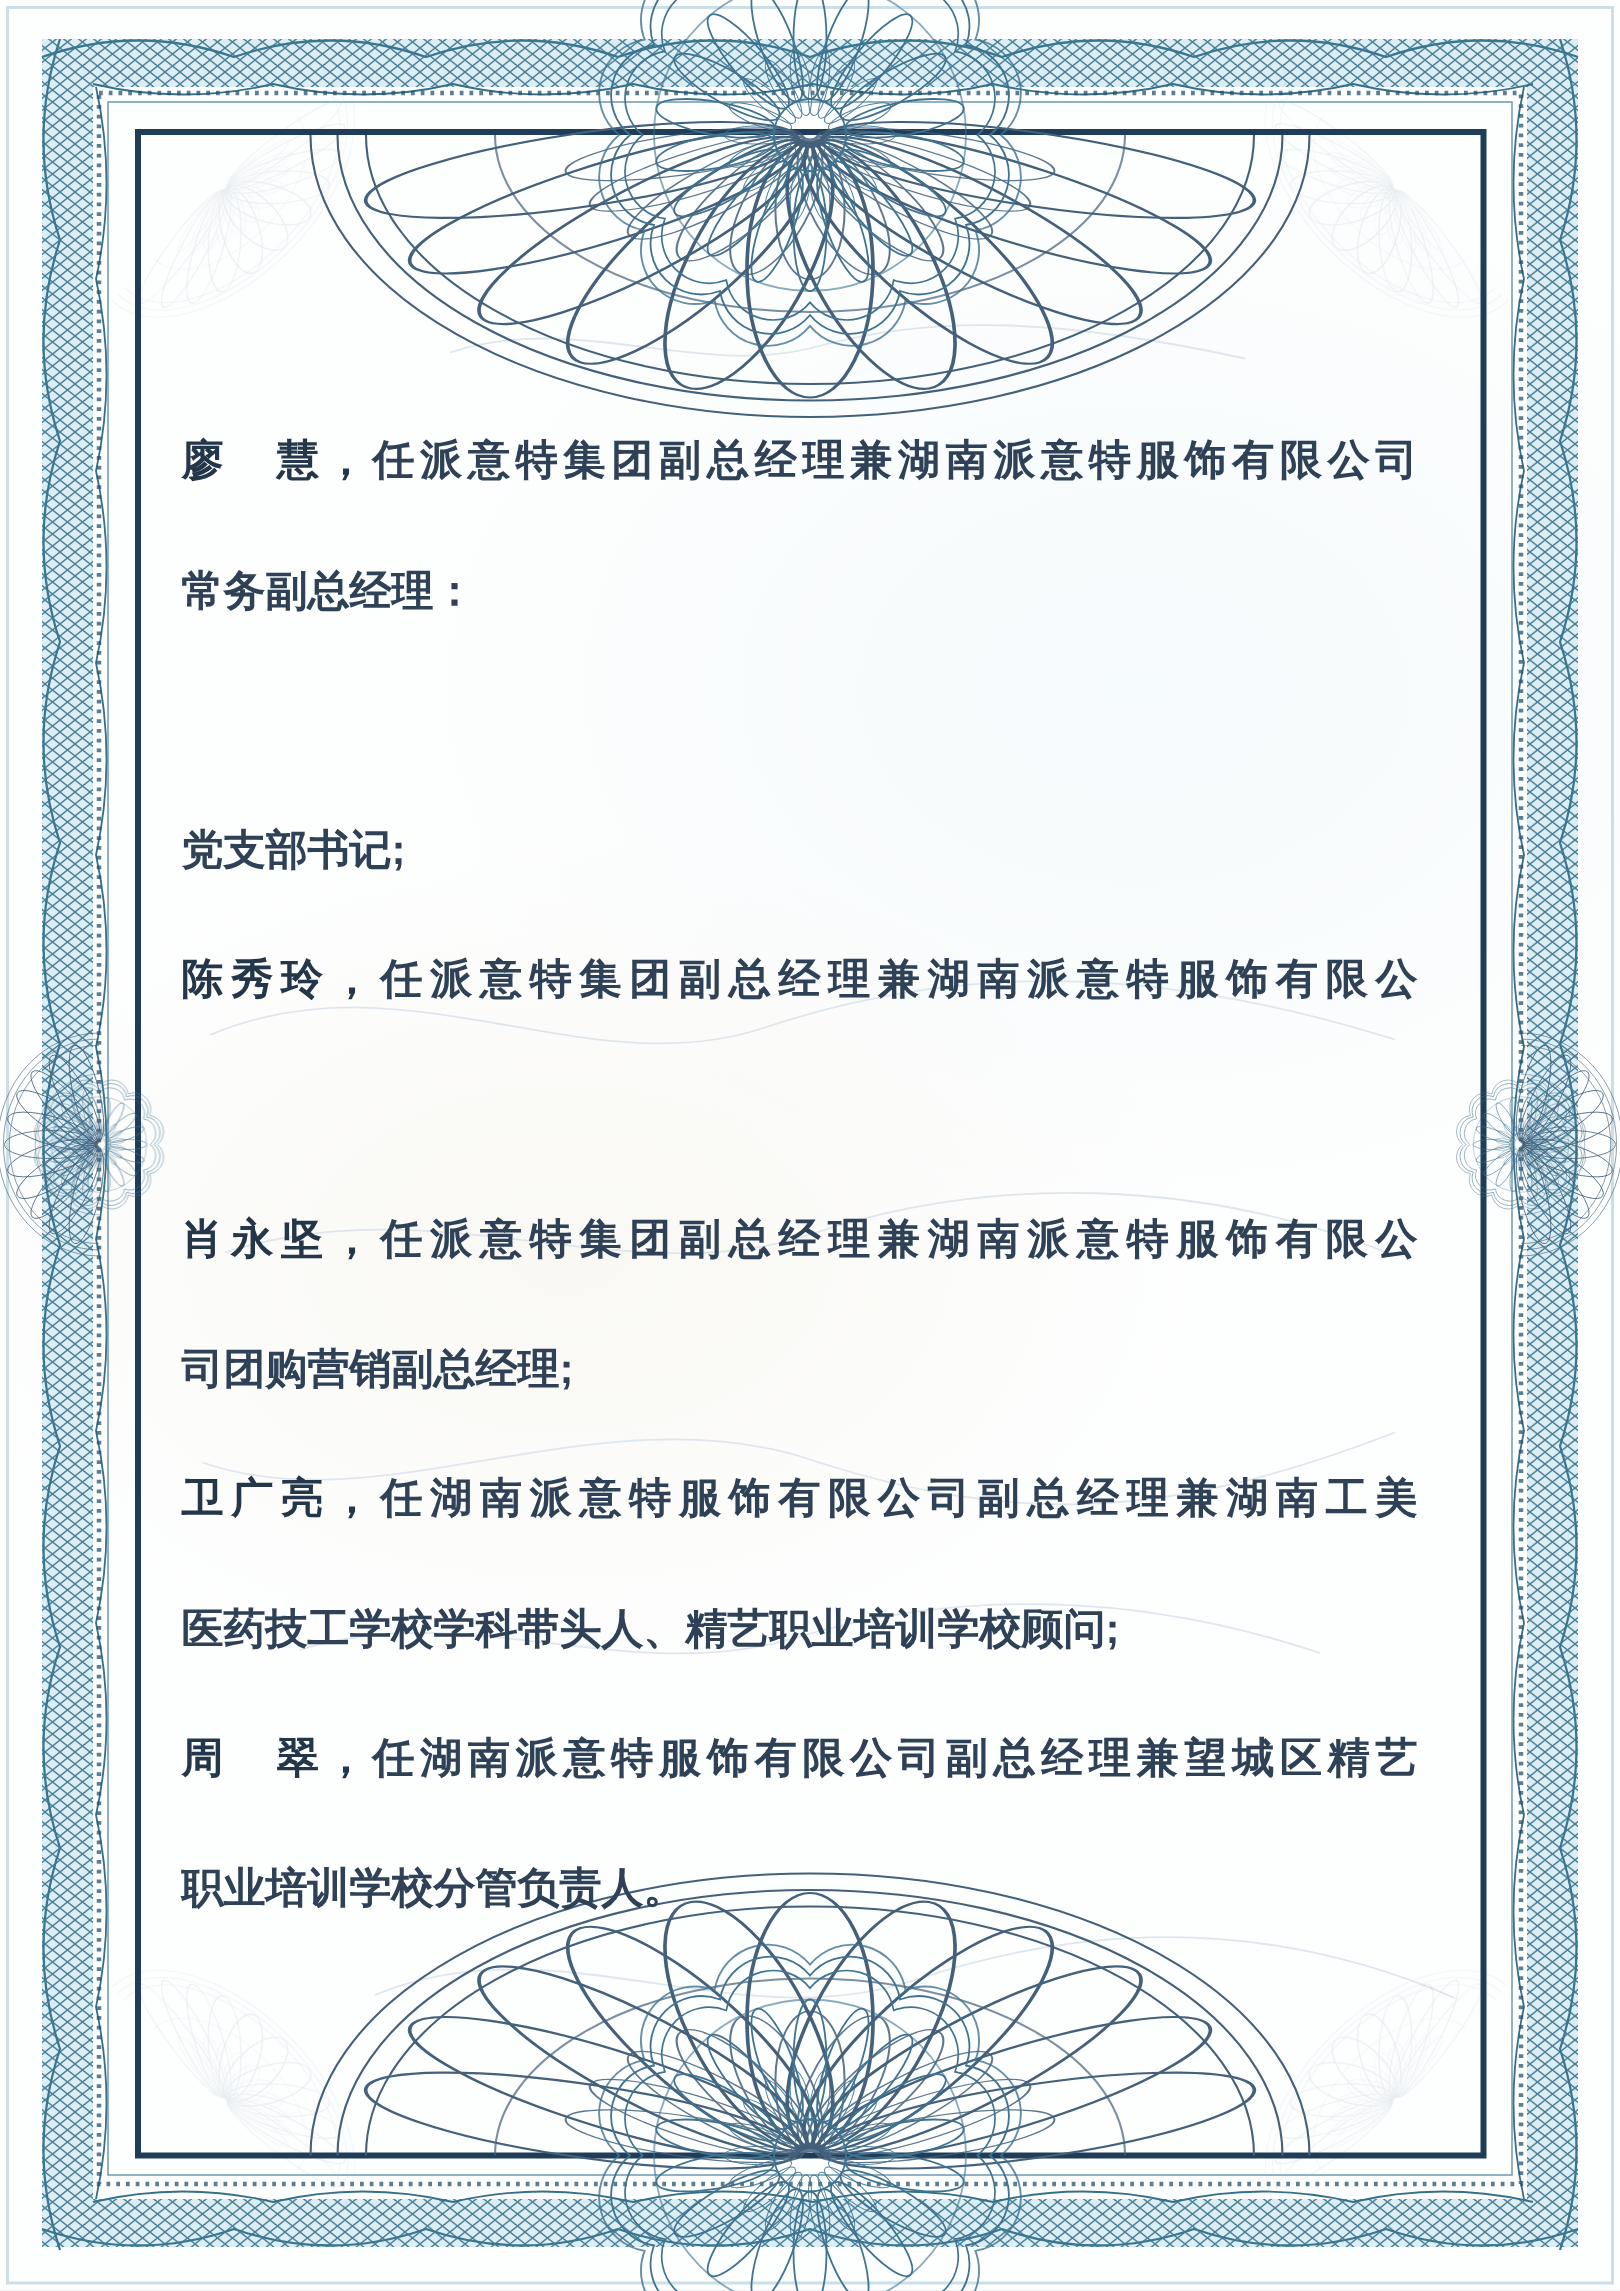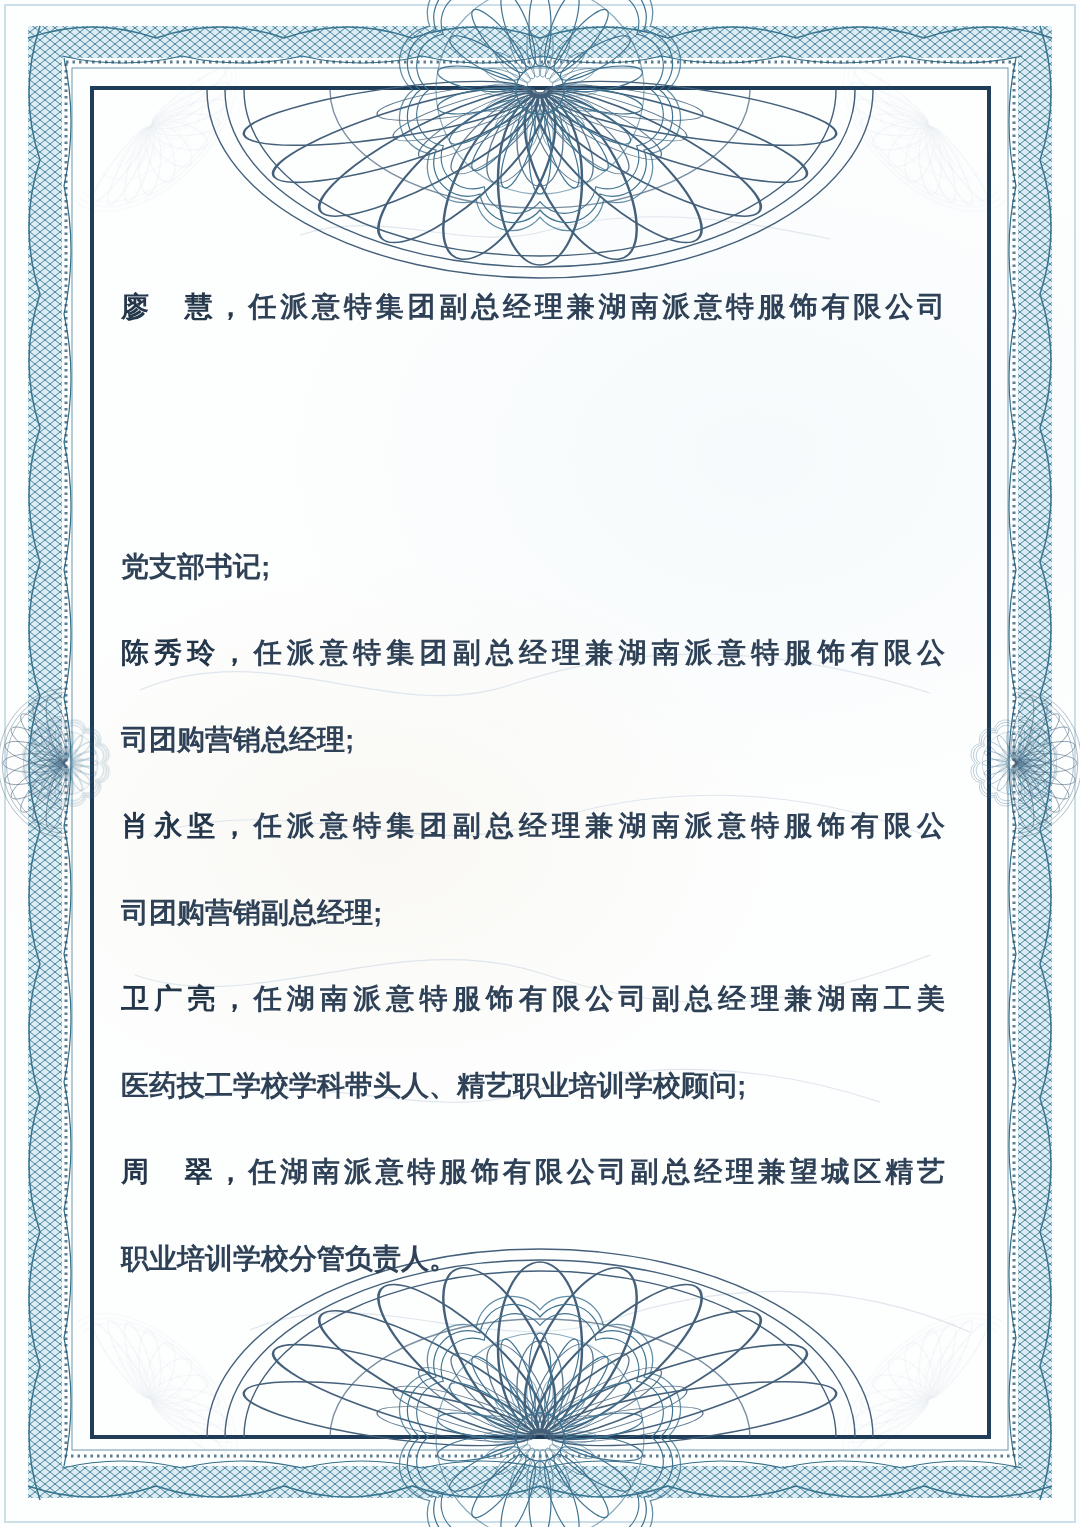--- a/index.html
+++ b/index.html
@@ -167,25 +167,25 @@
 
     <g transform="translate(1014,763) rotate(-90) scale(.36)">
       <use class="fan" href="#halffan" transform="scale(.62,1)"></use>
       <use class="ros" href="#rosette" transform="scale(.85)"></use>
     </g>
   </svg>
 
   <div class="textlayer">
 
     <div class="txtline full" style="top:285px"><span class="name">廖　慧，</span><span>任派意特集团副总经理兼湖南派意特服饰有限公司</span></div>
+    <div class="txtline" style="top:372px"><span>常务副总经理：</span></div>
 
     <div class="txtline full" style="top:631px"><span class="name">陈秀玲，</span><span>任派意特集团副总经理兼湖南派意特服饰有限公</span></div>
 
     <div class="txtline" style="top:545px"><span>党支部书记;</span></div>
-    <div class="txtline" style="top:718px"><span>司团购营销总经理;</span></div>
 
     <div class="txtline full" style="top:804px"><span class="name">肖永坚，</span><span>任派意特集团副总经理兼湖南派意特服饰有限公</span></div>
     <div class="txtline" style="top:891px"><span>司团购营销副总经理;</span></div>
 
     <div class="txtline full" style="top:977px"><span class="name">卫广亮，</span><span>任湖南派意特服饰有限公司副总经理兼湖南工美</span></div>
     <div class="txtline" style="top:1064px"><span>医药技工学校学科带头人、精艺职业培训学校顾问;</span></div>
 
     <div class="txtline" style="top:1237px"><span>职业培训学校分管负责人。</span></div>
     <div class="txtline full" style="top:1150px"><span class="name">周　翠，</span><span>任湖南派意特服饰有限公司副总经理兼望城区精艺</span></div>
 

